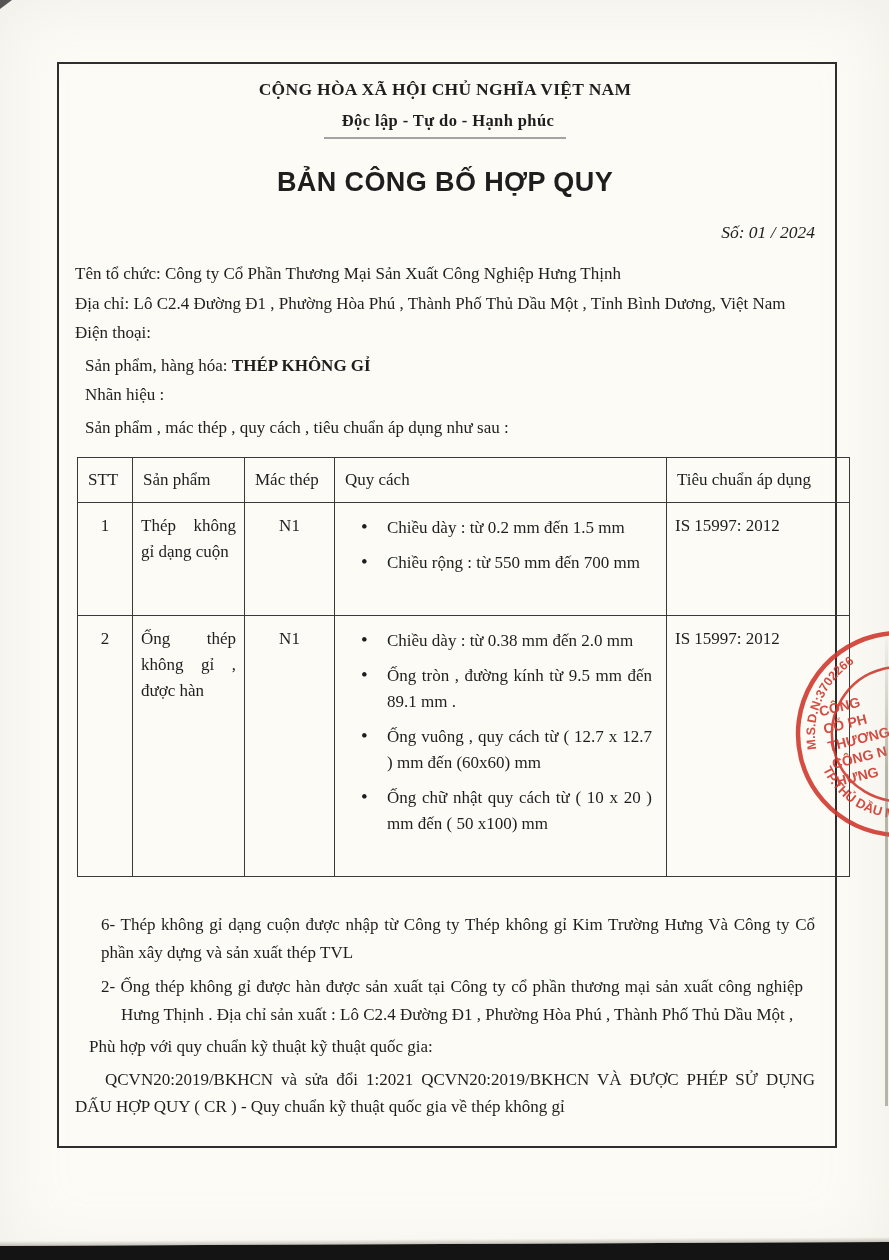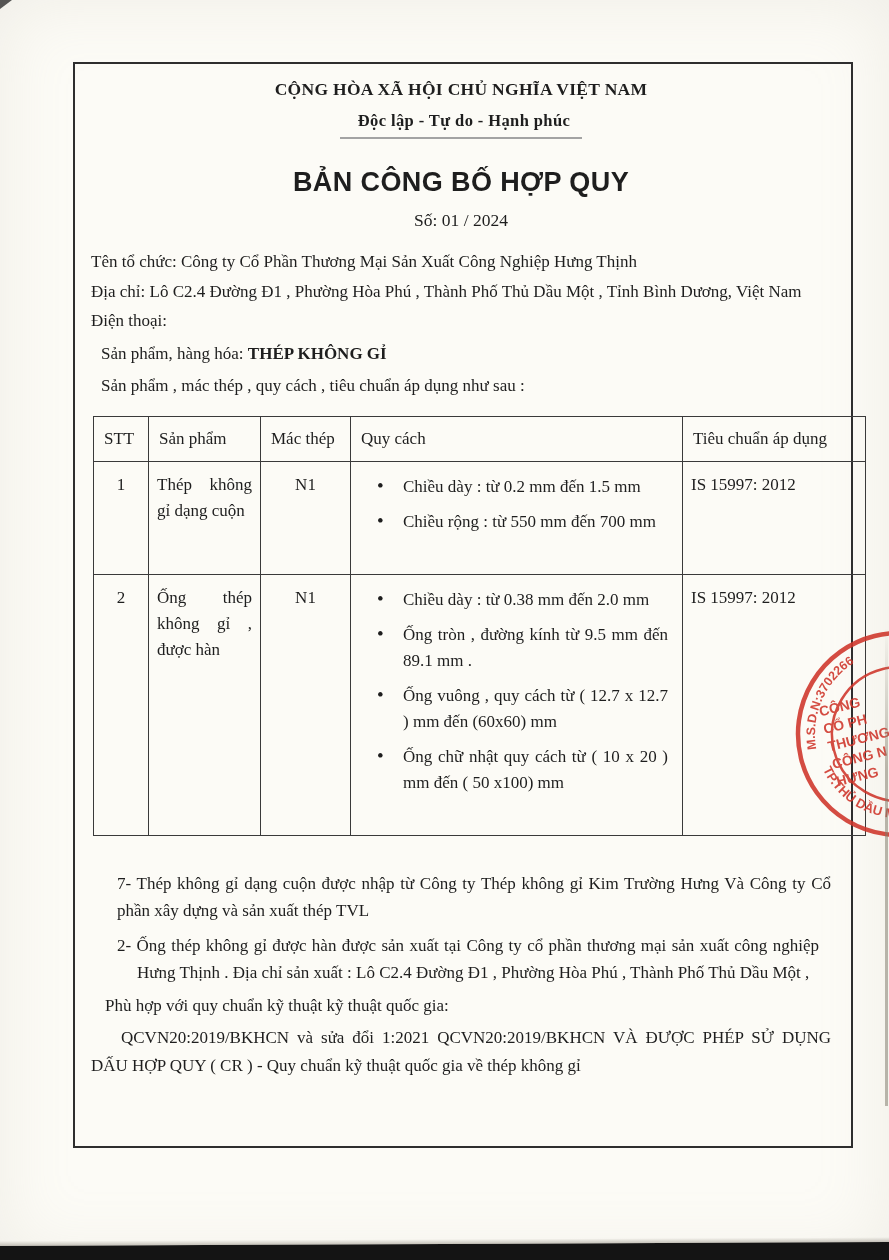--- a/index.html
+++ b/index.html
@@ -3,36 +3,36 @@
 <meta charset="utf-8">
 <style>
   html,body { margin:0; padding:0; background:#ffffff; }
   .page {
     position:relative; width:889px; height:1260px; overflow:hidden;
     background:#fcfbf6; color:#1e1e1e;
     font-family:"Liberation Serif", serif;
     box-shadow: inset 0 0 70px rgba(190,185,170,.20);
   }
   .frame {
-    position:absolute; left:73px; top:62px; width:780px; height:1086px;
+    position:absolute; left:57px; top:62px; width:780px; height:1086px;
     border:2px solid #2e2e2e; box-sizing:border-box;
     padding:8px 20px 0 16px;
     font-size:17px; line-height:27.5px;
   }
   .nat-title { text-align:center; font-weight:bold; font-size:17.5px; letter-spacing:.3px; margin-top:4px; }
   .motto-wrap { text-align:center; margin-top:3px; }
   .motto {
     display:inline-block; font-weight:bold; font-size:16.5px;
     border-bottom:2px solid #a3a3a3; padding:0 12px 3px 18px; letter-spacing:.4px;
   }
   .doc-title {
     text-align:center; font-family:"Liberation Sans", sans-serif;
     font-weight:bold; font-size:27px; margin-top:30px; letter-spacing:.4px;
   }
-  .doc-number { text-align:center; font-size:17.5px; margin-top:10px; }
+  .doc-number { text-align:right; font-size:17.5px; margin-top:22px;font-style:italic; }
 
   .para { margin:2px 0 0 0; text-align:justify; }
   .para.first { margin-top:14px; }
   .indent-sm { margin-left:10px; }
   .para.gap { margin-top:5px; }
 
   .spec-table {
     border-collapse:collapse; margin:16px 0 0 2px; width:772px;
     table-layout:fixed; font-size:17px; line-height:26px;
   }
@@ -91,20 +91,21 @@
     <div class="doc-title">BẢN CÔNG BỐ HỢP QUY</div>
     <div class="doc-number">Số: 01 / 2024</div>
 
     <p class="para first">Tên tổ chức: Công ty Cổ Phần Thương Mại Sản Xuất Công Nghiệp Hưng Thịnh</p>
     <p class="para">Địa chỉ: Lô C2.4 Đường Đ1 , Phường Hòa Phú , Thành Phố Thủ Dầu Một , Tỉnh Bình Dương, Việt Nam</p>
     <p class="para">Điện thoại:</p>
     <p class="para gap indent-sm">
       <span>Sản phẩm, hàng hóa:</span>
       <b>THÉP KHÔNG GỈ</b>
     </p>
+    <p class="para indent-sm">Nhãn hiệu :</p>
     <p class="para gap indent-sm">Sản phẩm , mác thép , quy cách , tiêu chuẩn áp dụng như sau :</p>
 
     <table class="spec-table">
       <colgroup>
         <col style="width:55px">
           <col style="width:112px">
           <col style="width:90px">
           <col style="width:332px">
           <col style="width:183px">
       </colgroup>
@@ -140,21 +141,21 @@
               <li class="qc-item">Ống tròn , đường kính từ 9.5 mm đến 89.1 mm .</li>
               <li class="qc-item">Ống vuông , quy cách từ ( 12.7 x 12.7 ) mm đến (60x60) mm</li>
               <li class="qc-item">Ống chữ nhật quy cách từ ( 10 x 20 ) mm đến ( 50 x100) mm</li>
             </ul>
           </td>
           <td>IS 15997: 2012</td>
         </tr>
       </tbody>
     </table>
 
-    <p class="note note-1">7- Thép không gỉ dạng cuộn được nhập từ Công ty Thép không gỉ Kim Trường Hưng Và Công ty Cổ phần xây dựng và sản xuất thép TVL</p>
+    <p class="note note-1">6- Thép không gỉ dạng cuộn được nhập từ Công ty Thép không gỉ Kim Trường Hưng Và Công ty Cổ phần xây dựng và sản xuất thép TVL</p>
     <p class="note note-2">2- Ống thép không gỉ được hàn được sản xuất tại Công ty cổ phần thương mại sản xuất công nghiệp Hưng Thịnh . Địa chỉ sản xuất : Lô C2.4 Đường Đ1 , Phường Hòa Phú , Thành Phố Thủ Dầu Một ,</p>
     <p class="note note-3">Phù hợp với quy chuẩn kỹ thuật kỹ thuật quốc gia:</p>
     <p class="note note-4">QCVN20:2019/BKHCN và sửa đổi 1:2021 QCVN20:2019/BKHCN VÀ ĐƯỢC PHÉP SỬ DỤNG DẤU HỢP QUY ( CR ) - Quy chuẩn kỹ thuật quốc gia về thép không gỉ</p>
 
   </div>
 
   <svg class="stamp" width="232" height="232" viewBox="0 0 232 232" aria-hidden="true">
     <g transform="rotate(-14 116 116)">
       <circle cx="116" cy="116" r="101" fill="none" stroke="currentColor" stroke-width="4.5"></circle>
       <circle cx="116" cy="116" r="67" fill="none" stroke="currentColor" stroke-width="2.5"></circle>

